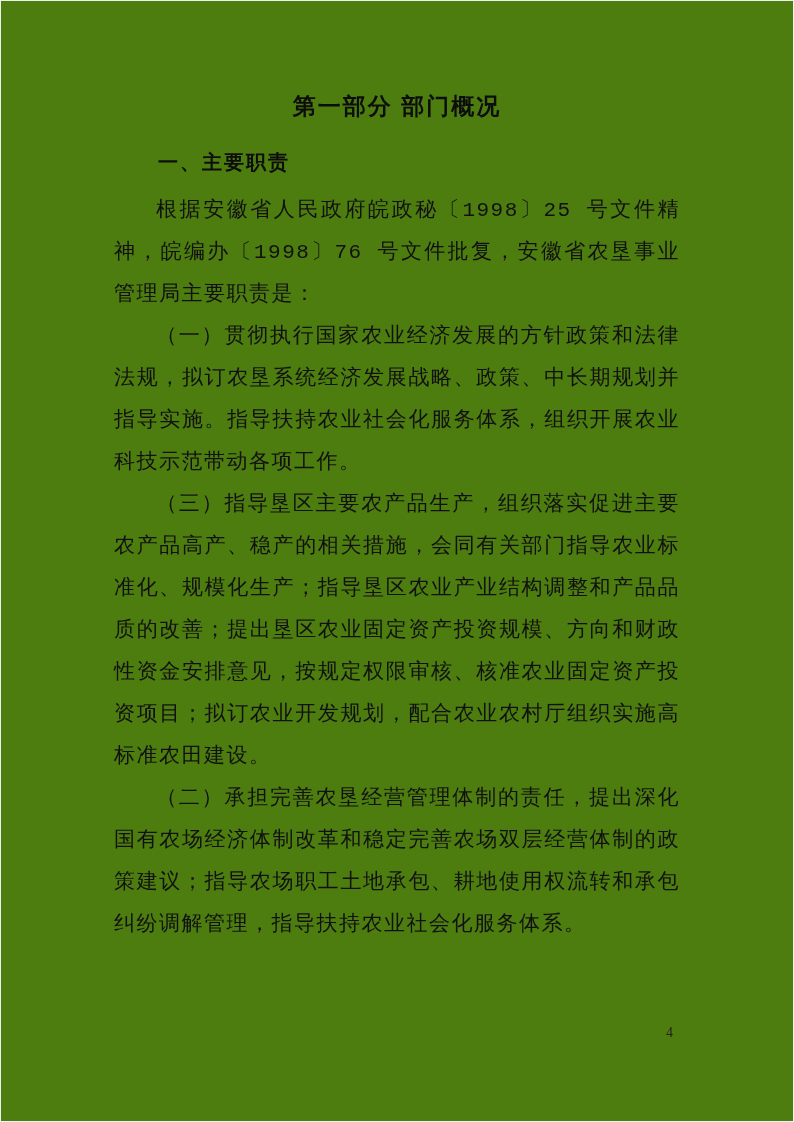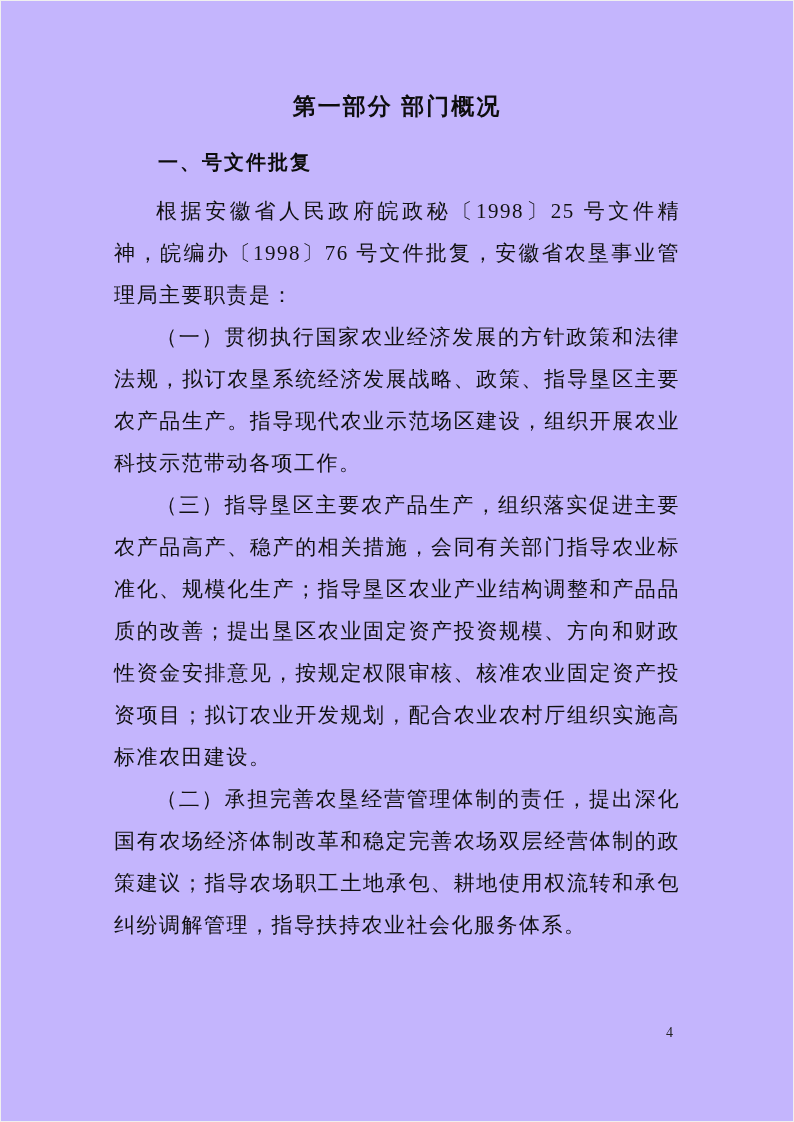--- a/index.html
+++ b/index.html
@@ -14,21 +14,21 @@
     overflow: hidden;
     font-family: "Liberation Serif", "DejaVu Serif", serif;
     color: #111111;
   }
   .page {
     position: absolute;
     left: 0;
     top: 0;
     width: 794px;
     height: 1122px;
-    background: #c4b5fd;
+    background: #4d7c0f;
     box-sizing: border-box;
     border: 1px solid #f0f0f0;
   }
   .content {
     position: absolute;
     left: 113px;
     right: 113px;
     top: 0;
   }
   .doc-title {
@@ -46,20 +46,21 @@
     padding-left: 44px;
     font-family: "Liberation Sans", "DejaVu Sans", sans-serif;
     font-weight: bold;
     font-size: 20px;
     line-height: 32px;
     letter-spacing: 2px;
     color: #0d0d0d;
   }
   .body-text {
     margin-top: 12px;
+    font-family: Liberation Mono, monospace;
   }
   .body-text p {
     margin: 0;
     font-size: 21px;
     line-height: 42px;
     letter-spacing: 1.5px;
     text-indent: 2em;
     text-align: justify;
     text-justify: inter-character;
     word-break: break-all;
@@ -73,24 +74,24 @@
     color: #222222;
   }
 </style>
 </head>
 <body>
 
 <div class="page">
   <div class="content">
     <div class="doc-title">第一部分 部门概况</div>
 
-    <div class="section-heading">一、号文件批复</div>
+    <div class="section-heading">一、主要职责</div>
 
     <div class="body-text">
       <p>根据安徽省人民政府皖政秘〔1998〕25 号文件精神，皖编办〔1998〕76 号文件批复，安徽省农垦事业管理局主要职责是：</p>
-      <p>（一）贯彻执行国家农业经济发展的方针政策和法律法规，拟订农垦系统经济发展战略、政策、指导垦区主要农产品生产。指导现代农业示范场区建设，组织开展农业科技示范带动各项工作。</p>
+      <p>（一）贯彻执行国家农业经济发展的方针政策和法律法规，拟订农垦系统经济发展战略、政策、中长期规划并指导实施。指导扶持农业社会化服务体系，组织开展农业科技示范带动各项工作。</p>
       <p>（三）指导垦区主要农产品生产，组织落实促进主要农产品高产、稳产的相关措施，会同有关部门指导农业标准化、规模化生产；指导垦区农业产业结构调整和产品品质的改善；提出垦区农业固定资产投资规模、方向和财政性资金安排意见，按规定权限审核、核准农业固定资产投资项目；拟订农业开发规划，配合农业农村厅组织实施高标准农田建设。</p>
       <p>（二）承担完善农垦经营管理体制的责任，提出深化国有农场经济体制改革和稳定完善农场双层经营体制的政策建议；指导农场职工土地承包、耕地使用权流转和承包纠纷调解管理，指导扶持农业社会化服务体系。</p>
     </div>
   </div>
 
   <div class="page-number">4</div>
 </div>
 
 </body></html>

